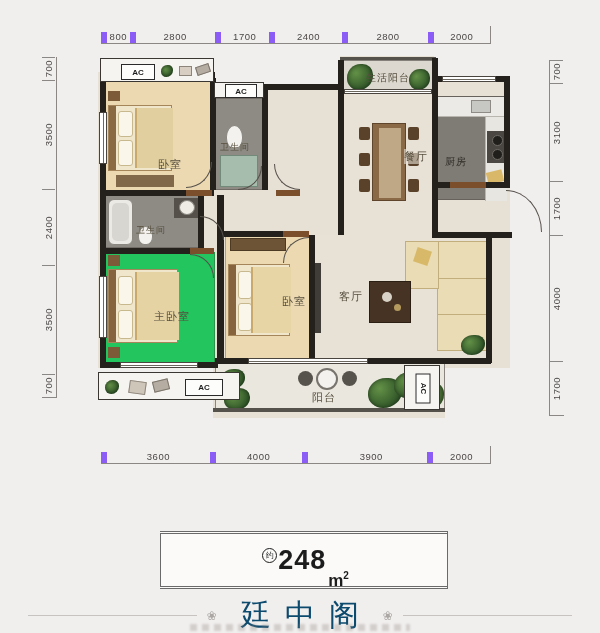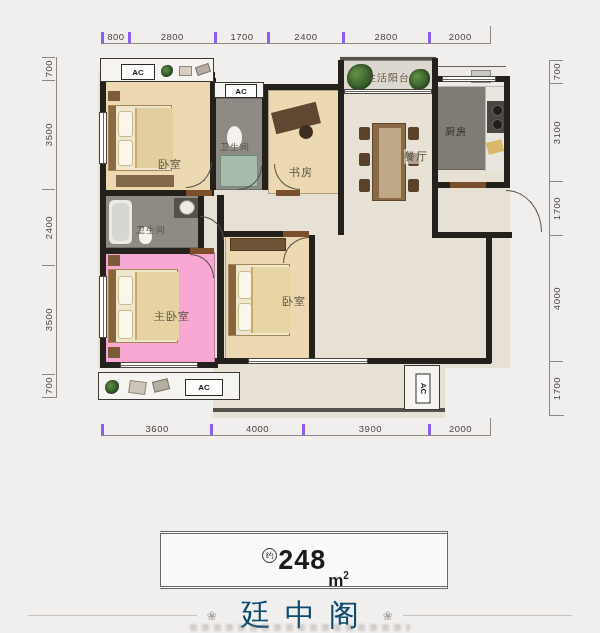--- a/index.html
+++ b/index.html
@@ -3,34 +3,34 @@
 <meta charset="utf-8">
 <style>
   html,body{margin:0;padding:0;background:#e9e7e6;}
   #page{position:relative;width:600px;height:633px;background:#f1efee;overflow:hidden;
         font-family:"Liberation Sans","DejaVu Sans",sans-serif;margin:0 auto;}
   .abs{position:absolute;}
   
   .dim{position:absolute;z-index:6;color:#4a4745;font-size:9.5px;}
   .dim-h{display:flex;align-items:flex-end;border-bottom:1px solid #8a8785;border-right:1px solid #8a8785;}
   .dim-h .seg{position:relative;display:flex;align-items:flex-end;justify-content:center;
-              border-left:3px solid #8b5cf6;height:11px;}
+              border-left:6px solid #8b5cf6;height:11px;}
   .dim-h .seg span{margin-bottom:1px;letter-spacing:.5px;}
   .dim-v{display:flex;flex-direction:column;border-bottom:1px solid #8a8785;}
   .dim-v.lineR{border-right:1px solid #8a8785;}
   .dim-v.lineL{border-left:1px solid #8a8785;}
   .dim-v .seg{position:relative;display:flex;align-items:center;justify-content:center;
               border-top:1px solid #8a8785;width:13px;}
   .dim-v .seg span{writing-mode:vertical-rl;transform:rotate(180deg);letter-spacing:.5px;}
   
   #plan{position:absolute;left:98px;top:56px;width:415px;height:362px;background:#e7e0d5;}
   .cover{position:absolute;background:#f1efee;z-index:1;}
   .room{position:absolute;z-index:2;box-sizing:border-box;border:1px solid rgba(60,52,42,.35);}
   .wood{background:#ecd9b2;}
-  .wood2{background:#f9a8d4;}
+  .wood2{background:#22c55e;}
   .tile{background:#8e8b85;}
   .tile2{background:#7f7c76;}
   .marble{background:#e8e1d6;}
   .bfloor{background:#eae7df;}
   .wall{position:absolute;background:#24211d;z-index:3;}
   .parapet{position:absolute;background:#55514b;z-index:3;}
   .win-v{position:absolute;z-index:4;border:1px solid #4a463f;box-sizing:border-box;
          background:linear-gradient(#6b665e,#6b665e) center/1px 100% no-repeat,#fff;}
   .win-h{position:absolute;z-index:4;border:1px solid #4a463f;box-sizing:border-box;
          background:linear-gradient(#6b665e,#6b665e) center/100% 1px no-repeat,#fff;}
@@ -84,21 +84,21 @@
       <div class="seg" style="flex: 2400 2400 0px;">
         <span>2400</span>
       </div>
       <div class="seg" style="flex: 2800 2800 0px;">
         <span>2800</span>
       </div>
       <div class="seg" style="flex: 2000 2000 0px;">
         <span>2000</span>
       </div>
     </div>
-  <div class="dim dim-h" style="left:101px;top:418px;width:389px;height:17px;text-align:center;">
+  <div class="dim dim-h" style="left:101px;top:446px;width:389px;height:17px;text-align:center;">
       <div class="seg" style="flex: 3600 3600 0px;">
         <span>3600</span>
       </div>
       <div class="seg" style="flex: 3000 3000 0px;">
         <span>4000</span>
       </div>
       <div class="seg" style="flex: 3900 3900 0px; padding-left: 8px;">
         <span>3900</span>
       </div>
       <div class="seg" style="flex: 2000 2000 0px;">
@@ -160,46 +160,41 @@
       <div class="fur" style="left:10px;top:96px;width:58px;height:12px;background:#6e5436;opacity:.85;"></div>
       <span class="rlabel" style="left:52px;top:78px;">卧室</span>
     </div>
 
     <div class="room tile" style="left:117px;top:42px;width:48px;height:92px;">
       <div class="fur circle" style="left:10px;top:26px;width:17px;height:24px;background:#f4f2ee;border:1px solid #8a8780;border-radius:50% 50% 45% 45%;"></div>
       <div class="fur" style="left:4px;top:56px;width:38px;height:32px;background:#a9c3b2;border:1px solid #6f8a78;opacity:.9;"></div>
       <span class="rlabel" style="left:4px;top:42px;font-size:9px;">卫生间</span>
     </div>
 
-    <div class="room wood" style="left:170px;top:34px;width:72px;height:104px;">
-      <div class="fur" style="left:4px;top:16px;width:46px;height:22px;background:#5f4732;transform:rotate(-14deg);"></div>
-      <div class="fur circle" style="left:30px;top:34px;width:14px;height:14px;background:#3c2f22;"></div>
-      <span class="rlabel" style="left:20px;top:74px;">书房</span>
-    </div>
 
     <div class="room marble" style="left:244px;top:37px;width:92px;height:142px;border:none;">
       <div class="fur" style="left:30px;top:30px;width:34px;height:78px;background:#8a6a46;border:1px solid #5e452c;">
         <div class="abs" style="left:6px;top:4px;width:22px;height:70px;background:#cbb896;opacity:.8;"></div>
       </div>
       <div class="fur" style="left:17px;top:34px;width:11px;height:13px;background:#5a422a;border-radius:2px;"></div>
       <div class="fur" style="left:17px;top:60px;width:11px;height:13px;background:#5a422a;border-radius:2px;"></div>
       <div class="fur" style="left:17px;top:86px;width:11px;height:13px;background:#5a422a;border-radius:2px;"></div>
       <div class="fur" style="left:66px;top:34px;width:11px;height:13px;background:#5a422a;border-radius:2px;"></div>
       <div class="fur" style="left:66px;top:60px;width:11px;height:13px;background:#5a422a;border-radius:2px;"></div>
       <div class="fur" style="left:66px;top:86px;width:11px;height:13px;background:#5a422a;border-radius:2px;"></div>
       <span class="rlabel" style="left:62px;top:56px;background:rgba(232,225,214,.6);">餐厅</span>
     </div>
 
     <div class="room" style="left:244px;top:4px;width:92px;height:33px;background:#dcd8cf;border-color:#85817a;">
       <div class="plant" style="left:4px;top:3px;width:26px;height:26px;"></div>
       <div class="plant" style="left:66px;top:8px;width:21px;height:21px;"></div>
       <span class="rlabel" style="left:0;top:10px;width:100%;text-align:center;font-size:10px;">生活阳台</span>
     </div>
 
-    <div class="room tile2" style="left:338px;top:10px;width:70px;height:104px;text-align:right;">
+    <div class="room tile2" style="left:338px;top:40px;width:70px;height:104px;text-align:right;">
       <div class="fur" style="left:0;top:0;width:70px;height:20px;background:#eceae6;border-bottom:1px solid #b9b6b0;"></div>
       <div class="fur" style="left:34px;top:3px;width:20px;height:13px;background:#c7c7c3;border:1px solid #8e8b86;"></div>
       <div class="fur" style="left:48px;top:20px;width:22px;height:84px;background:#e8e6e1;border-left:1px solid #b9b6b0;"></div>
       <div class="fur" style="left:50px;top:34px;width:18px;height:32px;background:#4a4743;">
         <div class="abs circle" style="left:5px;top:4px;width:9px;height:9px;background:#211f1c;border:1px solid #6e6a64;"></div>
         <div class="abs circle" style="left:5px;top:18px;width:9px;height:9px;background:#211f1c;border:1px solid #6e6a64;"></div>
       </div>
       <div class="fur" style="left:50px;top:74px;width:16px;height:12px;background:#d9b86a;transform:rotate(-14deg);"></div>
       <span class="rlabel" style="left:8px;top:58px;font-size:10px;color:#2f2b26;">厨房</span>
     </div>
@@ -231,21 +226,47 @@
       <div class="fur" style="left:4px;top:2px;width:56px;height:13px;background:#6e5436;border:1px solid #4c3a24;"></div>
       <div class="fur" style="left:2px;top:28px;width:62px;height:72px;background:#f0e6cc;border:1px solid #a5855a;">
         <div class="abs" style="left:0;top:0;width:7px;height:100%;background:#86643e;"></div>
         <div class="pillow" style="left:9px;top:6px;width:12px;height:26px;"></div>
         <div class="pillow" style="left:9px;top:38px;width:12px;height:26px;"></div>
         <div class="abs" style="left:22px;top:2px;width:38px;height:66px;background:#e8d5a6;border-left:2px solid #caa96c;"></div>
       </div>
       <span class="rlabel" style="left:56px;top:58px;">卧室</span>
     </div>
 
-
+    <div class="room marble" style="left:213px;top:179px;width:180px;height:125px;border:none;">
+      <div class="fur" style="left:2px;top:28px;width:8px;height:70px;background:#403c38;"></div>
+      <div class="fur" style="left:126px;top:6px;width:50px;height:110px;background:#eadcb4;border:1px solid #c2ad7c;">
+        <div class="abs" style="left:0;top:36px;width:100%;height:1px;background:#c2ad7c;"></div>
+        <div class="abs" style="left:0;top:72px;width:100%;height:1px;background:#c2ad7c;"></div>
+      </div>
+      <div class="fur" style="left:94px;top:6px;width:34px;height:48px;background:#eadcb4;border:1px solid #c2ad7c;"></div>
+      <div class="fur" style="left:104px;top:14px;width:15px;height:15px;background:#d8b96a;transform:rotate(18deg);"></div>
+      <div class="fur" style="left:58px;top:46px;width:42px;height:42px;background:#463323;border:1px solid #2b1e12;">
+        <div class="abs circle" style="left:12px;top:10px;width:10px;height:10px;background:#d8d2c6;"></div>
+        <div class="abs circle" style="left:24px;top:22px;width:7px;height:7px;background:#b59a5e;"></div>
+      </div>
+      <div class="plant" style="left:150px;top:100px;width:24px;height:20px;"></div>
+      <span class="rlabel" style="left:28px;top:54px;">客厅</span>
+    </div>
+
+    <div class="room bfloor" style="left:117px;top:307px;width:230px;height:49px;border-color:#8a867f;">
+      <div class="fur circle" style="left:82px;top:7px;width:15px;height:15px;background:#56524c;"></div>
+      <div class="fur circle" style="left:100px;top:4px;width:22px;height:22px;background:#f4f2ee;border:2px solid #77736d;"></div>
+      <div class="fur circle" style="left:126px;top:7px;width:15px;height:15px;background:#56524c;"></div>
+      <div class="plant" style="left:5px;top:5px;width:24px;height:20px;"></div>
+      <div class="plant" style="left:8px;top:24px;width:26px;height:22px;"></div>
+      <div class="plant" style="left:152px;top:14px;width:34px;height:30px;"></div>
+      <div class="plant" style="left:178px;top:8px;width:30px;height:26px;"></div>
+      <div class="plant" style="left:198px;top:18px;width:30px;height:28px;background:radial-gradient(circle at 40% 40%,#7ba050,#3a5e2c 75%);"></div>
+      <span class="rlabel" style="left:96px;top:26px;">阳台</span>
+    </div>
 
     <div class="ledge" style="left:2px;top:2px;width:114px;height:24px;">
       <div class="acbox" style="left:20px;top:5px;width:32px;height:14px;">AC</div>
       <div class="plant" style="left:60px;top:6px;width:12px;height:12px;"></div>
       <div class="fur" style="left:78px;top:7px;width:13px;height:10px;background:#d8cfc2;border:1px solid #8d857a;"></div>
       <div class="fur" style="left:95px;top:6px;width:14px;height:9px;background:#b5ada2;border:1px solid #7d766c;transform:rotate(-18deg);"></div>
     </div>
     <div class="ledge" style="left:116px;top:26px;width:50px;height:16px;">
       <div class="acbox" style="left:10px;top:1px;width:30px;height:12px;">AC</div>
     </div>

